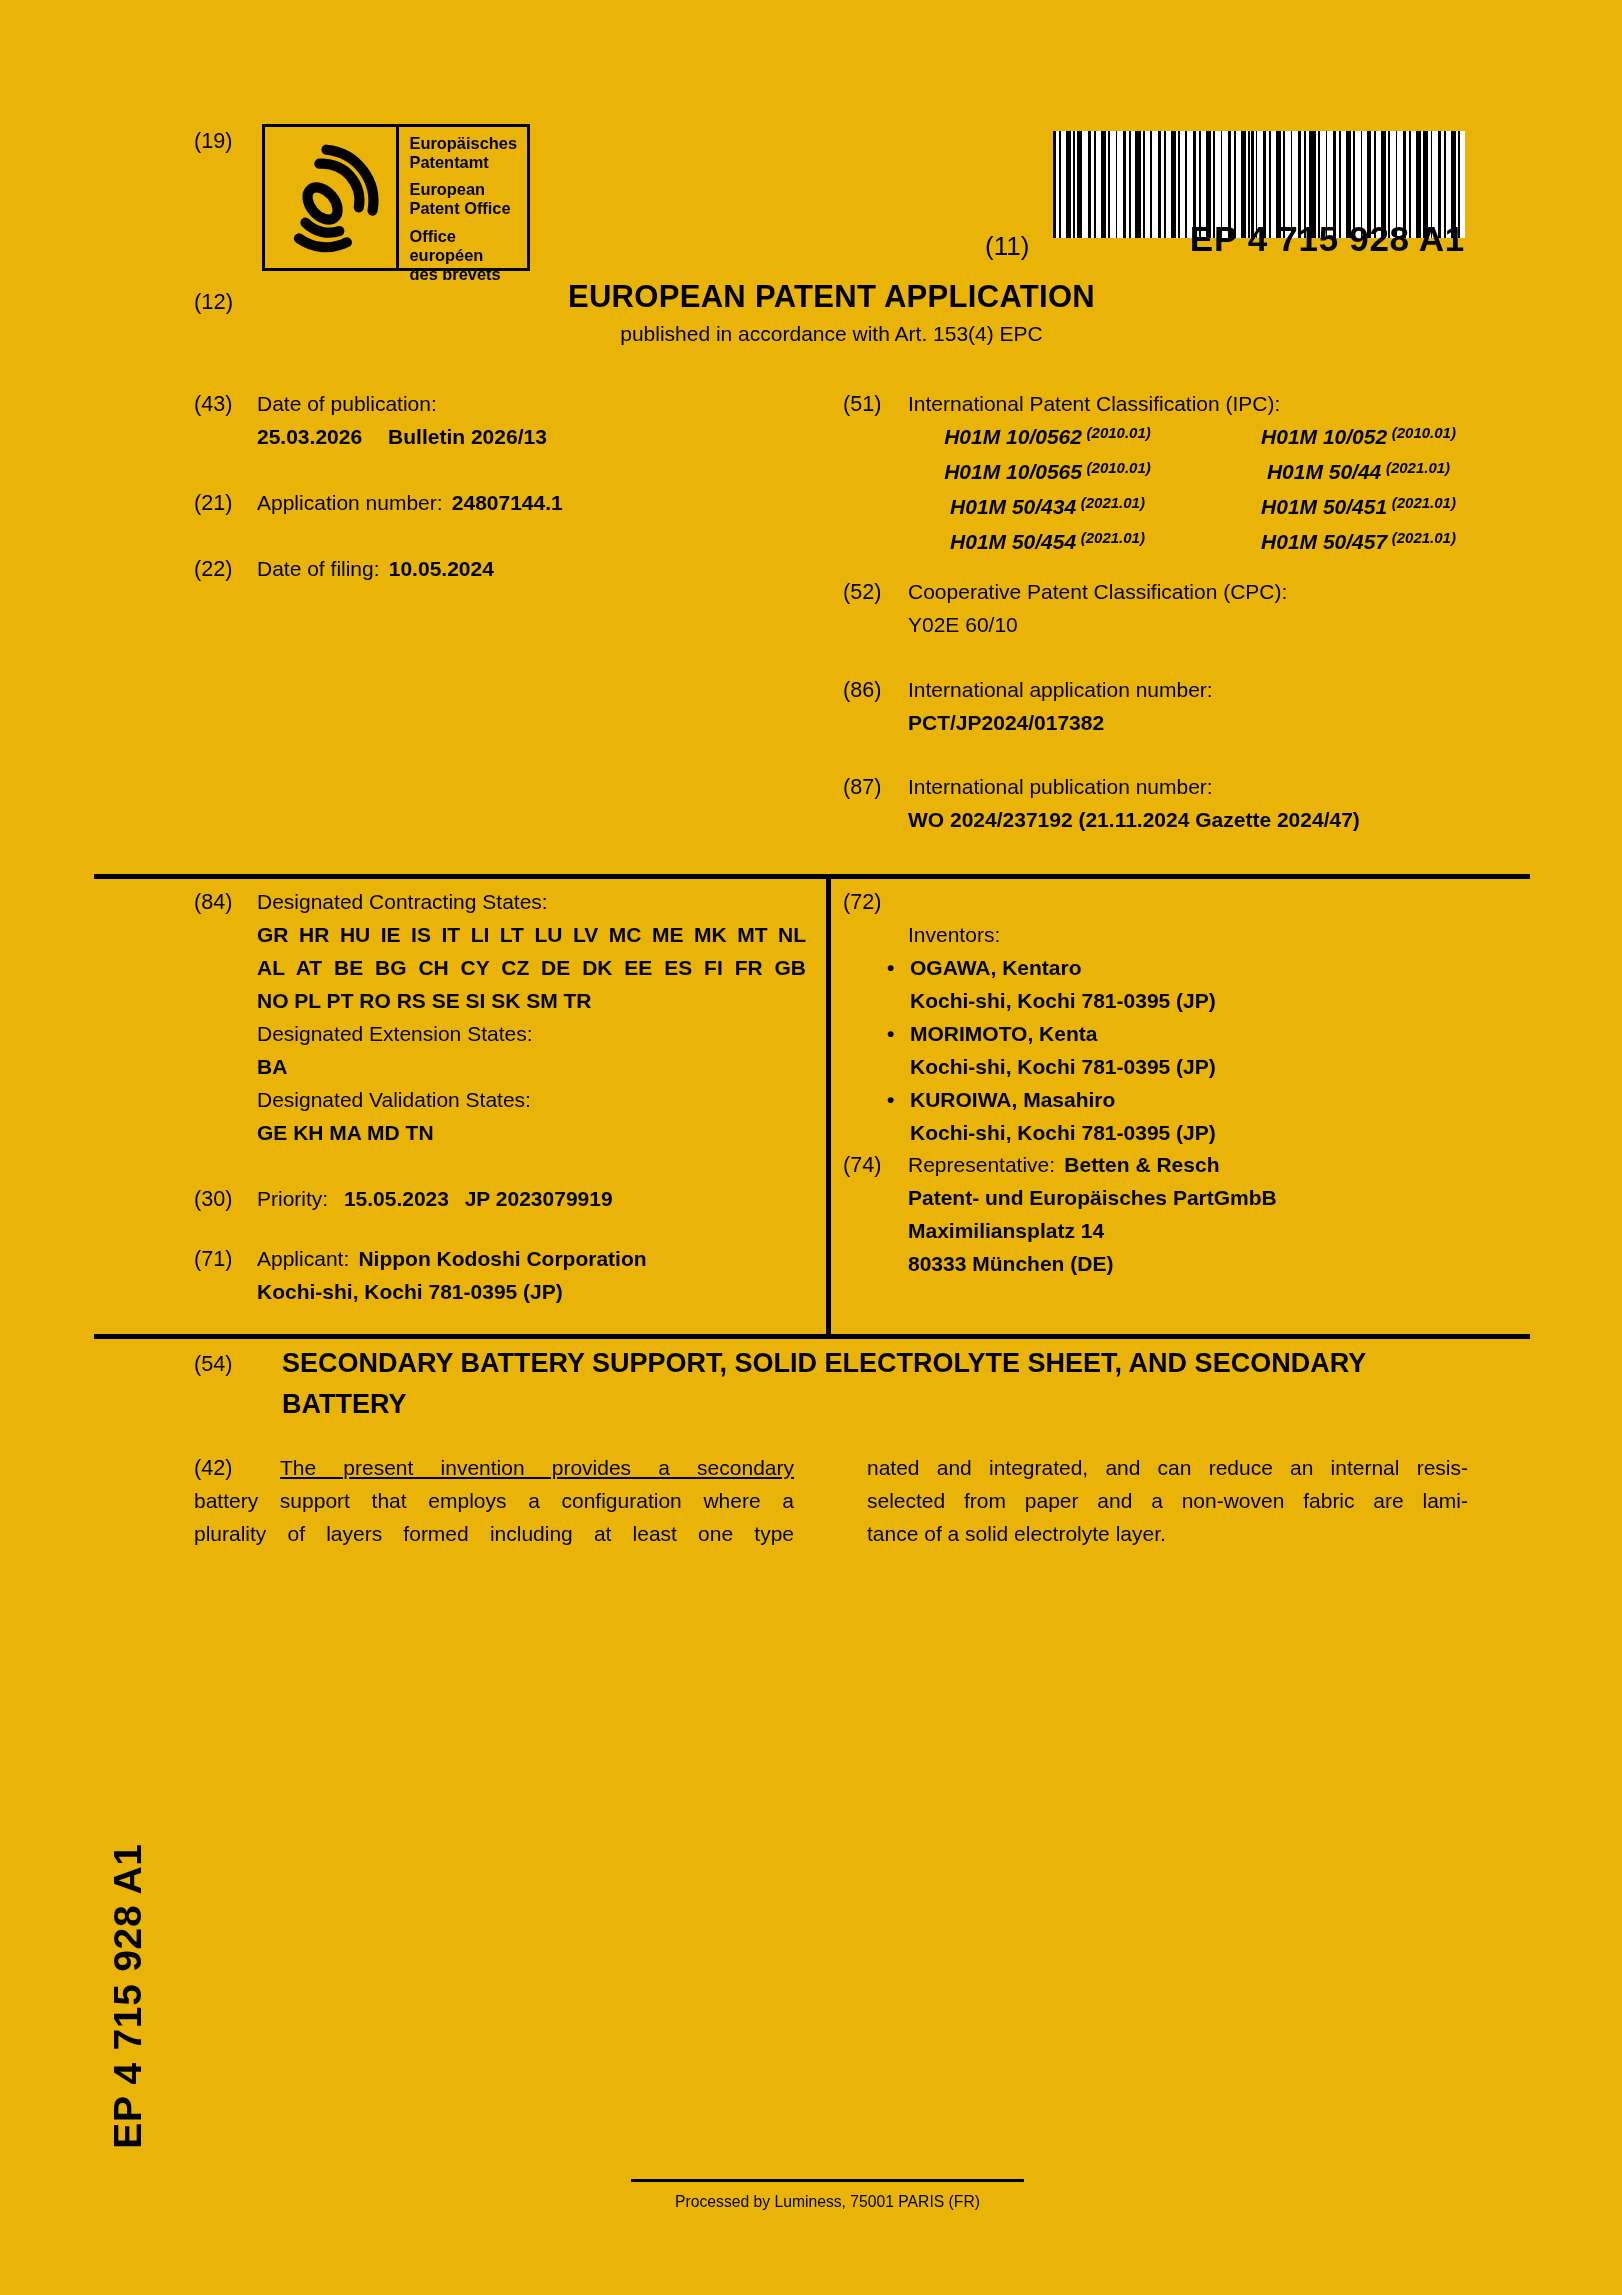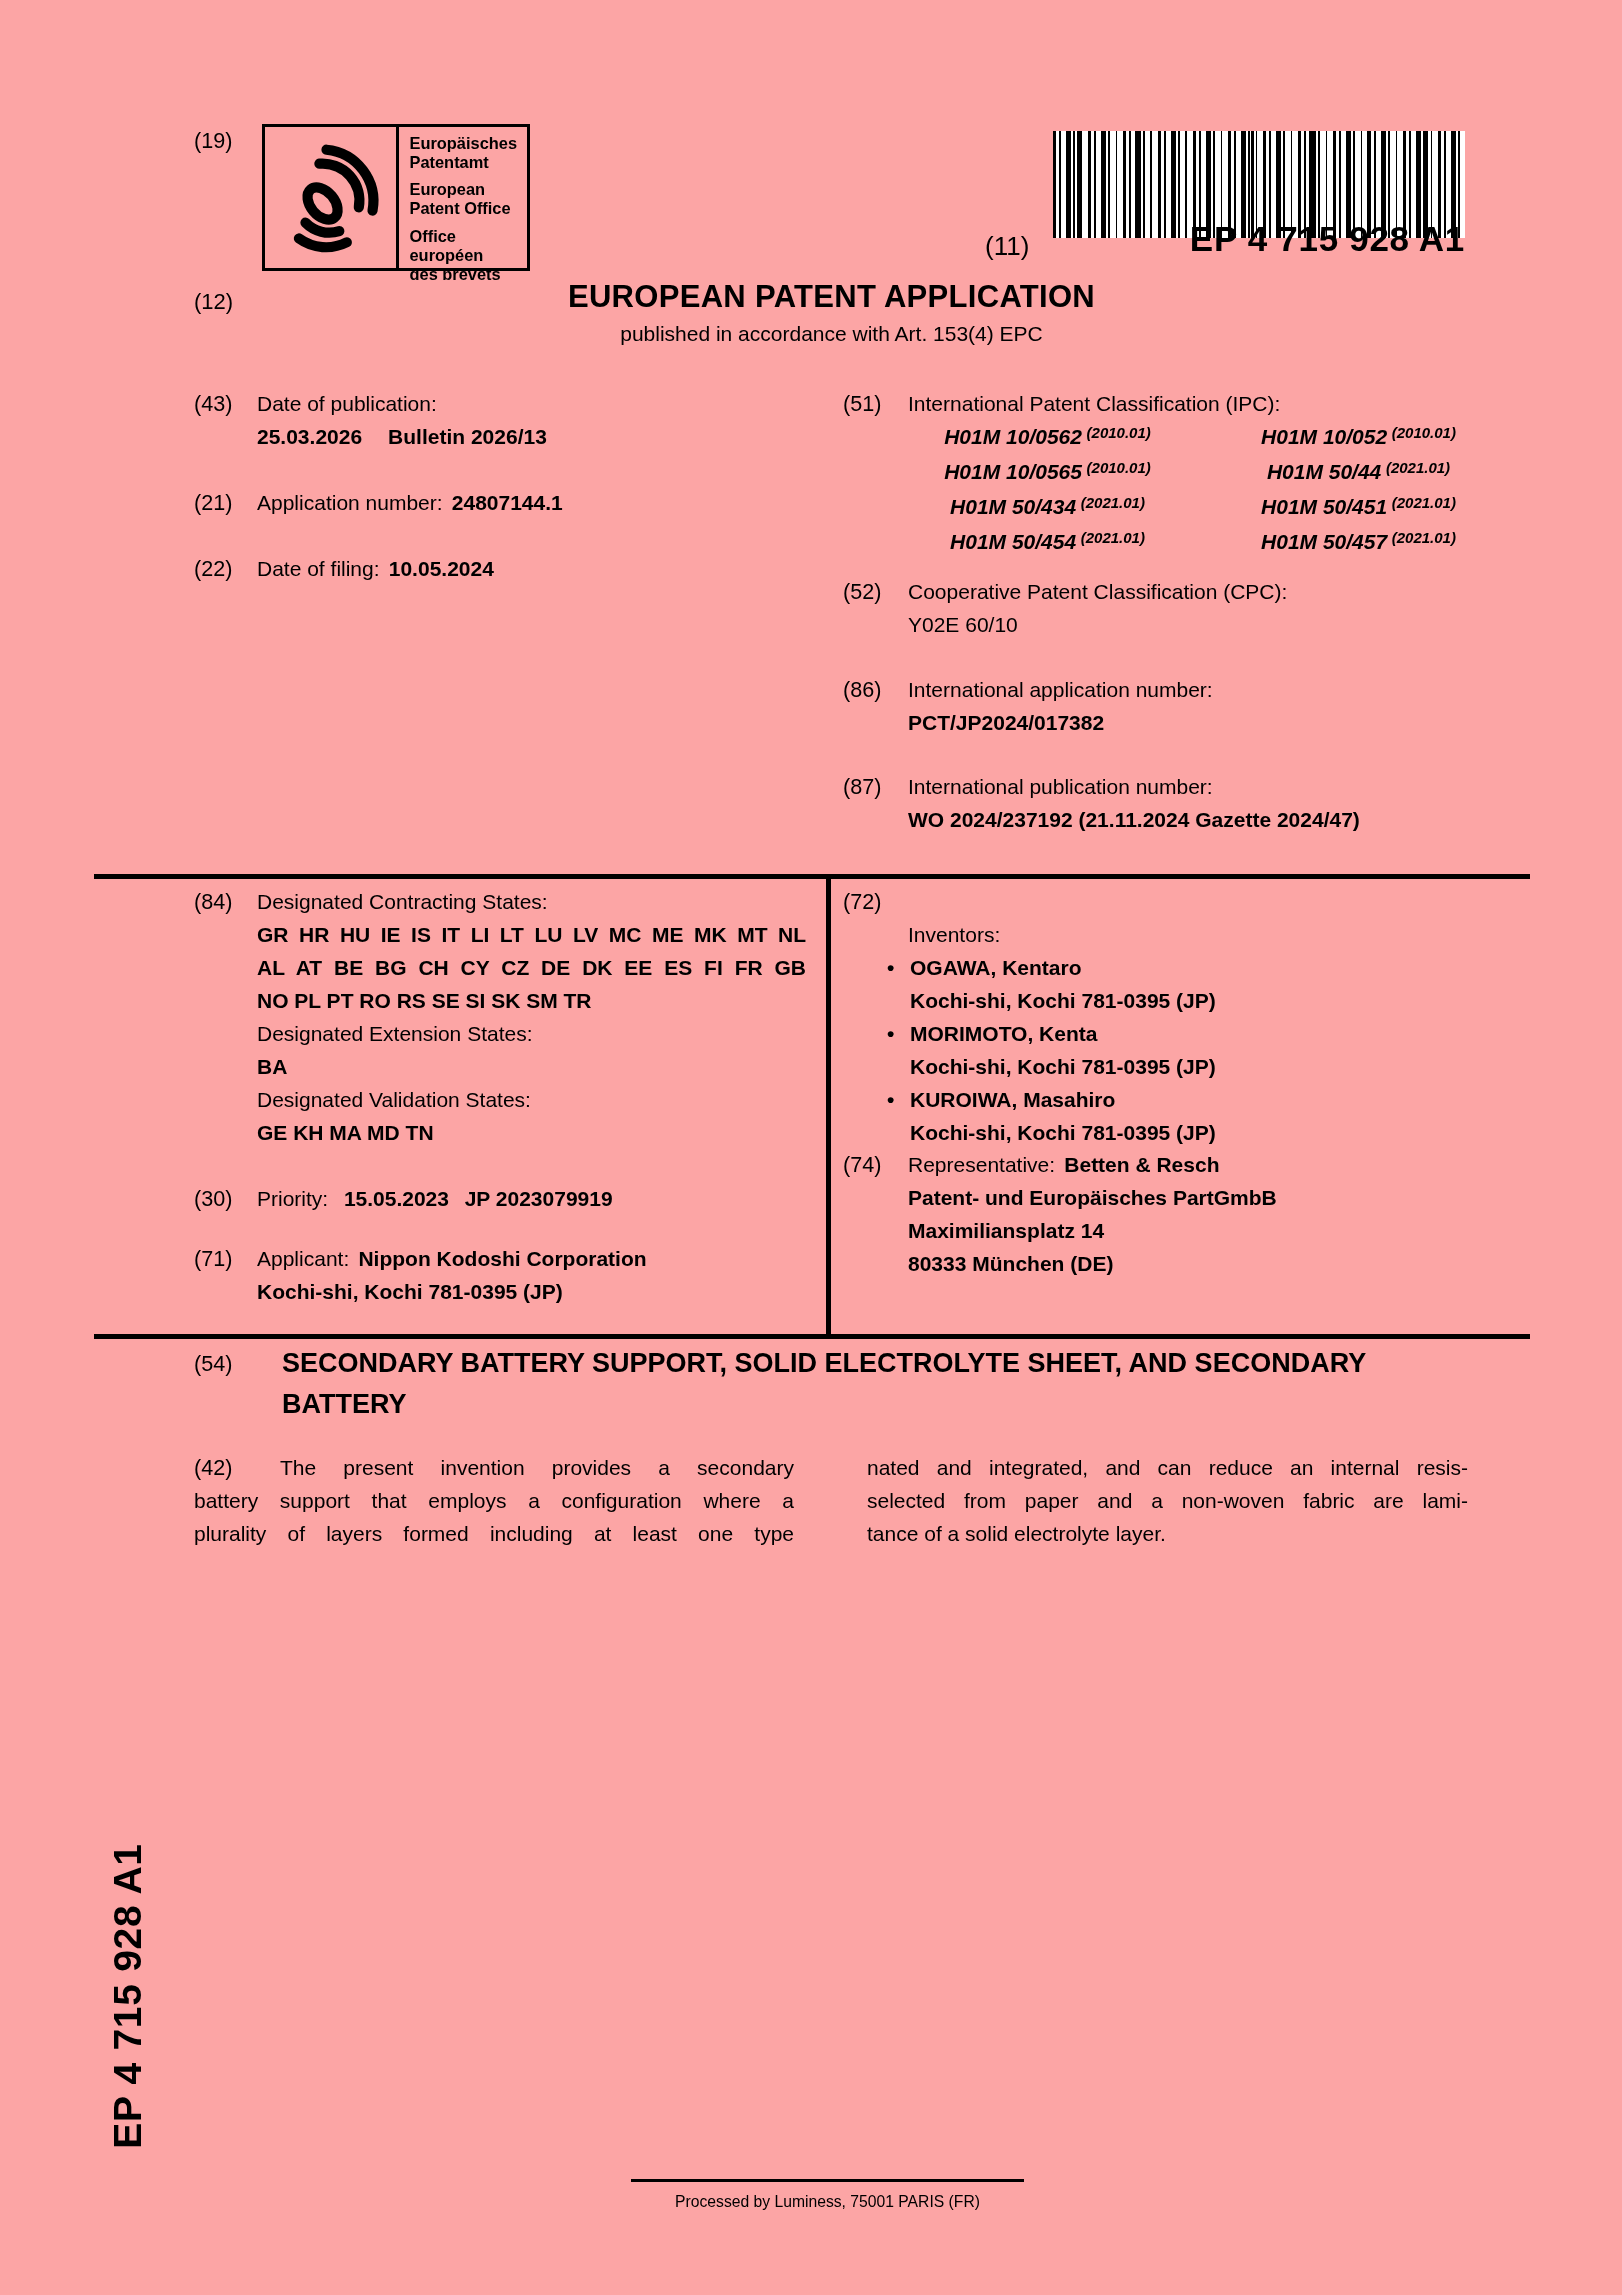--- a/index.html
+++ b/index.html
@@ -1,19 +1,19 @@
 <!DOCTYPE html>
 <html style="font-size:10.5px"><head>
 <meta charset="utf-8">
 <style>
   html,body{margin:0;padding:0;background:#888;}
   .page{
     position:relative;
     width:1623px;height:2295px;
-    background:#fca5a5;
+    background:#eab308;
     font-family:"Liberation Sans","DejaVu Sans",sans-serif;
     color:#000;
     overflow:hidden;
   }
   .abs{position:absolute;}
   .body-text{font-size:21px;line-height:33px;}
   .b{font-weight:bold;}
   
   .field{display:grid;}
   .field-left{grid-template-columns:63px 1fr;}
@@ -63,21 +63,21 @@
   .inventor-line{position:relative;padding-left:67px;}
   .bullet{position:absolute;left:44px;top:0;}
   .inv-addr{padding-left:67px;}
   
   .f54{left:194px;top:1343px;width:1341px;display:grid;grid-template-columns:88px 1fr;}
   .f54 .txt{font-size:27px;font-weight:bold;line-height:41px;}
   
   .abstract-col{width:600px;font-size:21px;line-height:33px;}
   .abs-first{display:flex;}
   .num57{width:86px;flex:0 0 86px;font-size:21.6px;}
-  .jtext{flex:1;text-align:justify;text-align-last:justify;}
+  .jtext{flex:1;text-align:justify;text-align-last:justify;text-decoration:underline;}
   
   .sidebar{
     left:-69px;top:1970px;width:393px;height:52px;
     transform:rotate(-90deg);
     font-size:39px;font-weight:bold;text-align:center;line-height:52px;letter-spacing:0.7px;
   }
   .footer-text{left:304px;top:2193px;width:1047px;text-align:center;font-size:15.7px;}
   
   .gap14{margin-left:9.2px;}
   .gap24{margin-left:15.7px;}

